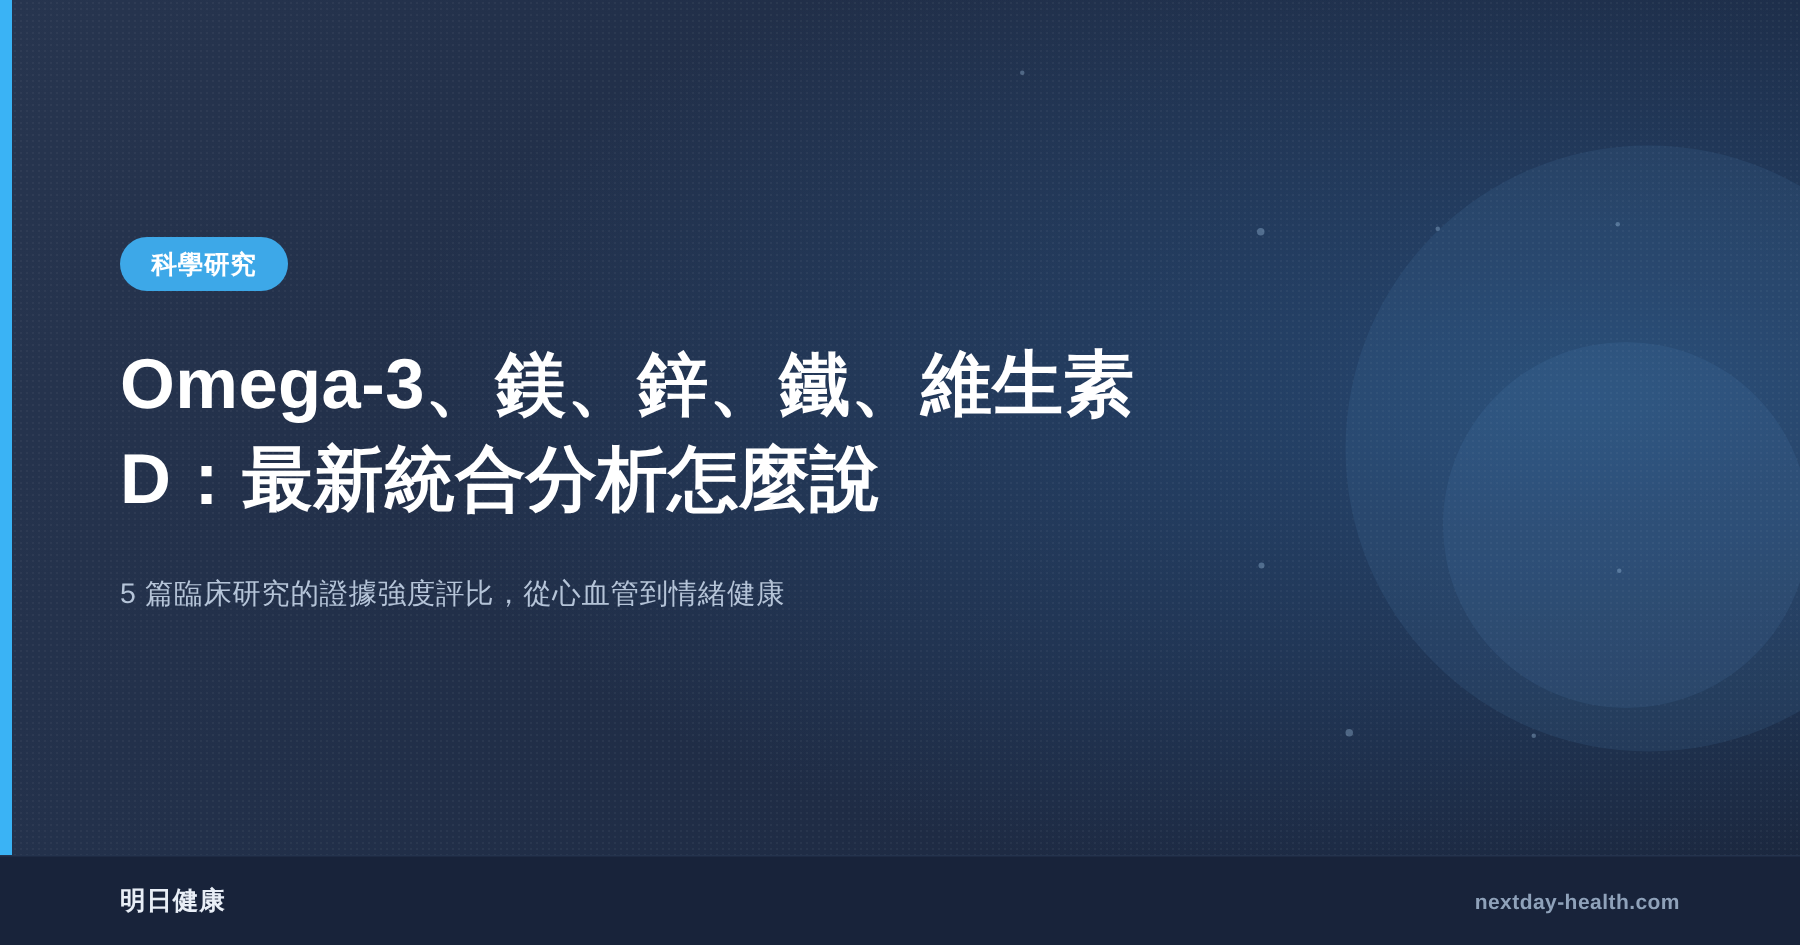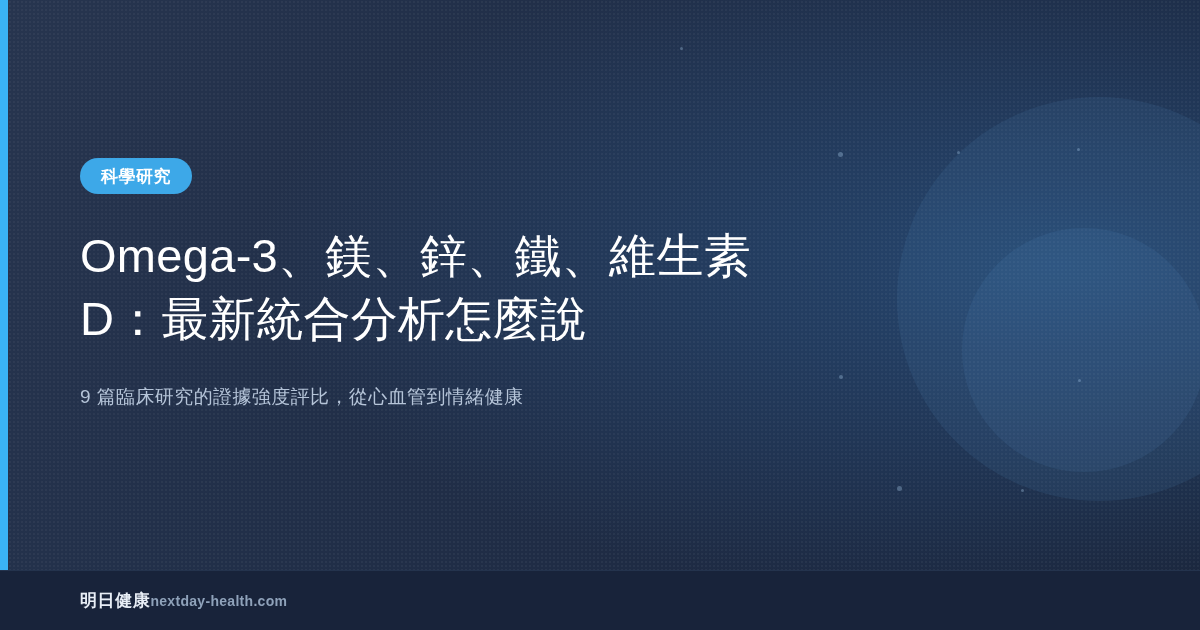--- a/index.html
+++ b/index.html
@@ -102,21 +102,21 @@
     font-size: 17px;
     font-weight: bold;
     letter-spacing: 0.5px;
     box-sizing: border-box;
   }
 
   .title {
     margin: 31px 0 0 0;
     color: #ffffff;
     font-size: 47px;
-    font-weight: normal;
+    font-weight: bold;
     line-height: 1.33;
     letter-spacing: 0.3px;
     max-width: 680px;
   }
 
   .subtitle {
     margin: 33px 0 0 0;
     color: #b5c4d8;
     font-size: 19px;
     font-weight: normal;
@@ -136,21 +136,21 @@
     box-sizing: border-box;
   }
   .footer-inner {
     position: absolute;
     left: 80px;
     right: 80px;
     top: 0;
     bottom: 0;
     display: flex;
     align-items: center;
-    justify-content: flex-start;
+    justify-content: space-between;
   }
   .footer-brand {
     color: #e8eef6;
     font-size: 17px;
     font-weight: bold;
     letter-spacing: 0.6px;
   }
   .footer-url {
     color: #8fa2ba;
     font-size: 14px;
@@ -178,21 +178,21 @@
   <div class="speck" style="left:680px;top:47px;width:3px;height:3px;"></div>
 
   <div class="accent-bar"></div>
   <div class="accent-bar-footer"></div>
 
   <div class="content">
     <div class="badge">科學研究</div>
 
     <h1 class="title">Omega-3、鎂、鋅、鐵、維生素 D：最新統合分析怎麼說</h1>
 
-    <p class="subtitle">9 篇臨床研究的證據強度評比，從心血管到情緒健康</p>
+    <p class="subtitle">5 篇臨床研究的證據強度評比，從心血管到情緒健康</p>
   </div>
 
   <div class="footer">
     <div class="footer-inner">
       <span class="footer-brand">明日健康</span>
       <span class="footer-url">nextday-health.com</span>
     </div>
   </div>
 
 </div>

